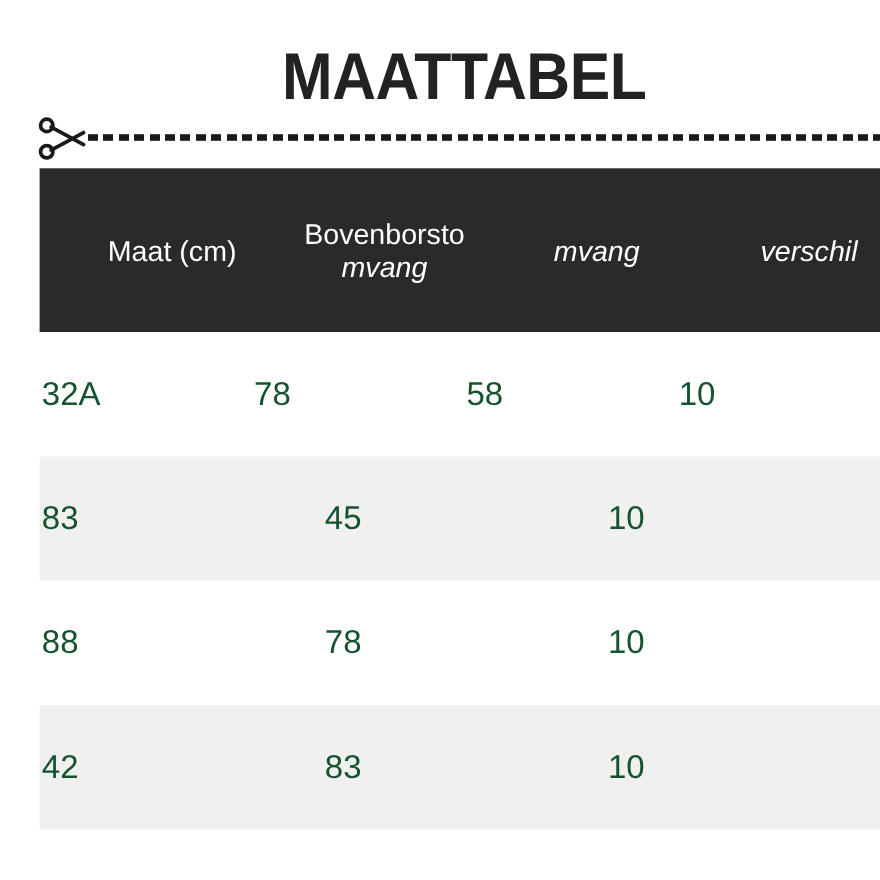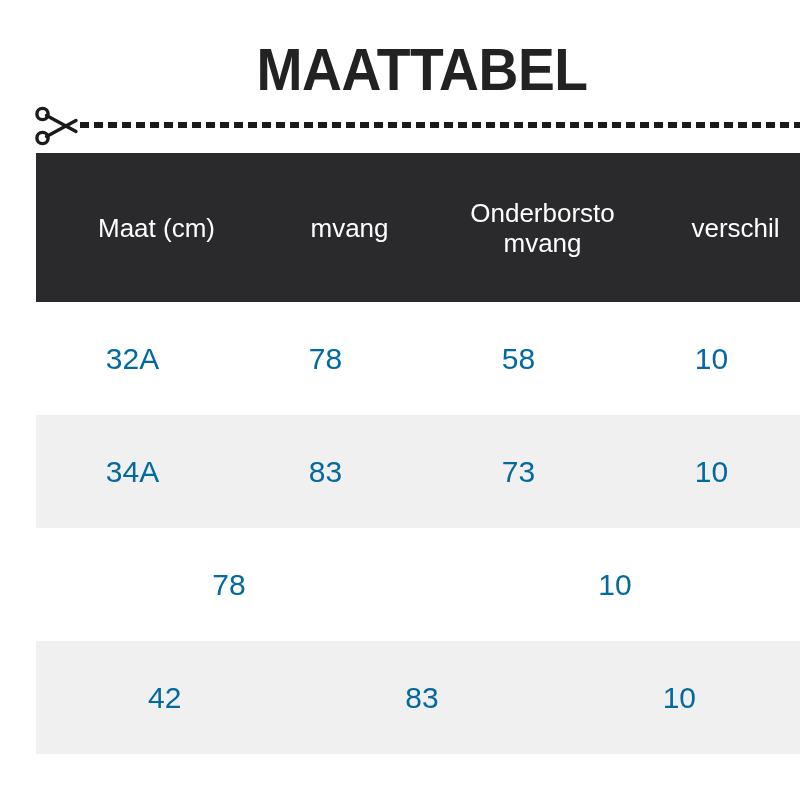--- a/index.html
+++ b/index.html
@@ -91,36 +91,35 @@
     text-align: center;
     color: #ffffff;
     font-family: "Liberation Sans", sans-serif;
     font-size: 26px;
     font-weight: normal;
     line-height: 30px;
     padding: 0 2px;
     box-sizing: border-box;
   }
   .th .l1 { display: block; }
-  .th .l2 { display: block; }
+  .th .l2 { display: block; font-style: italic; }
 
   .trow {
     display: flex;
     width: 100%;
     height: 113px;
     align-items: center;
     background: #ffffff;
   }
   .trow.alt {
     background: #f0f0f0;
   }
   .td {
     flex: 1 1 0;
-    text-align: center;
-    color: #0369a1;
+    color: #14532d;
     font-family: "Liberation Sans", sans-serif;
     font-size: 30px;
     font-weight: normal;
     line-height: 34px;
     padding: 0 2px;
     box-sizing: border-box;
   }
 </style>
 </head>
 <body>
@@ -143,46 +142,46 @@
     <span class="dashes"></span>
   </div>
 
   <div class="table">
 
     <div class="thead">
       <div class="th">
         <span class="l1">Maat (cm)</span>
       </div>
       <div class="th">
+        <span class="l1">Bovenborsto</span>
         <span class="l2">mvang</span>
       </div>
       <div class="th">
-        <span class="l1">Onderborsto</span>
         <span class="l2">mvang</span>
       </div>
       <div class="th">
         <span class="l2">verschil</span>
       </div>
     </div>
 
     <div class="trow">
       <div class="td">32A</div>
       <div class="td">78</div>
       <div class="td">58</div>
       <div class="td">10</div>
     </div>
 
     <div class="trow alt">
-      <div class="td">34A</div>
       <div class="td">83</div>
-      <div class="td">73</div>
+      <div class="td">45</div>
       <div class="td">10</div>
     </div>
 
     <div class="trow">
+      <div class="td">88</div>
       <div class="td">78</div>
       <div class="td">10</div>
     </div>
 
     <div class="trow alt">
       <div class="td">42</div>
       <div class="td">83</div>
       <div class="td">10</div>
     </div>
 

